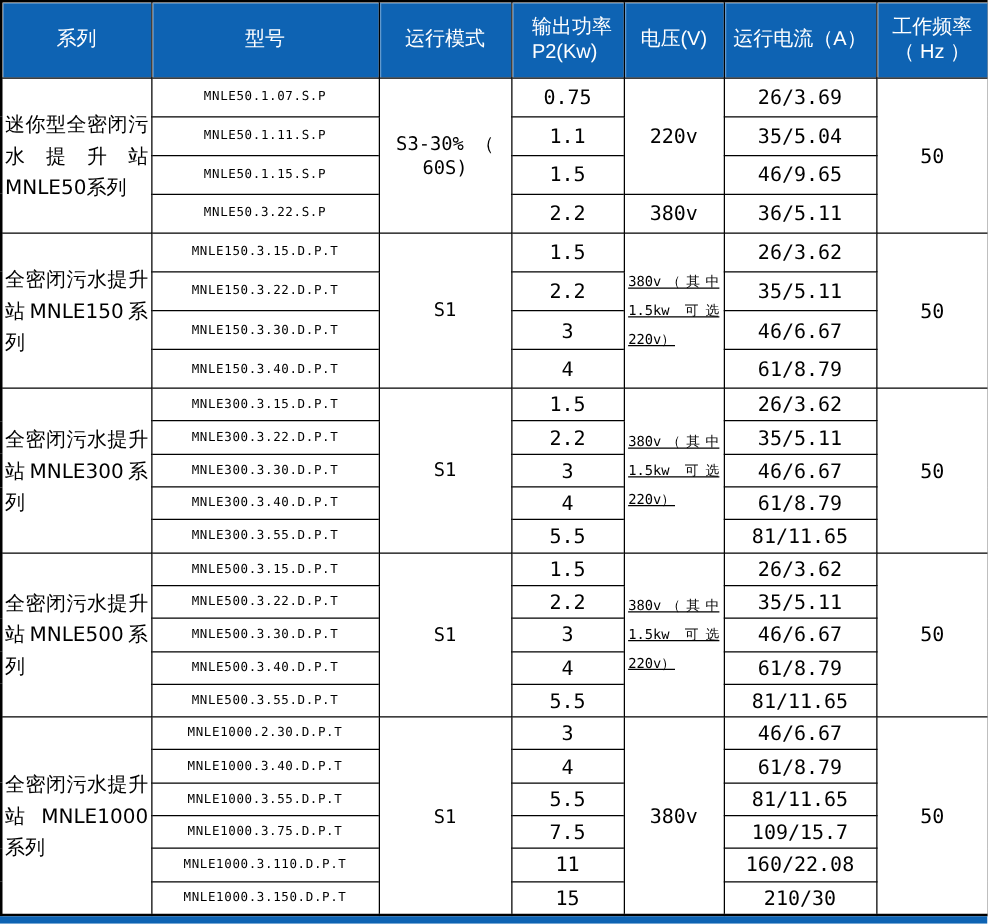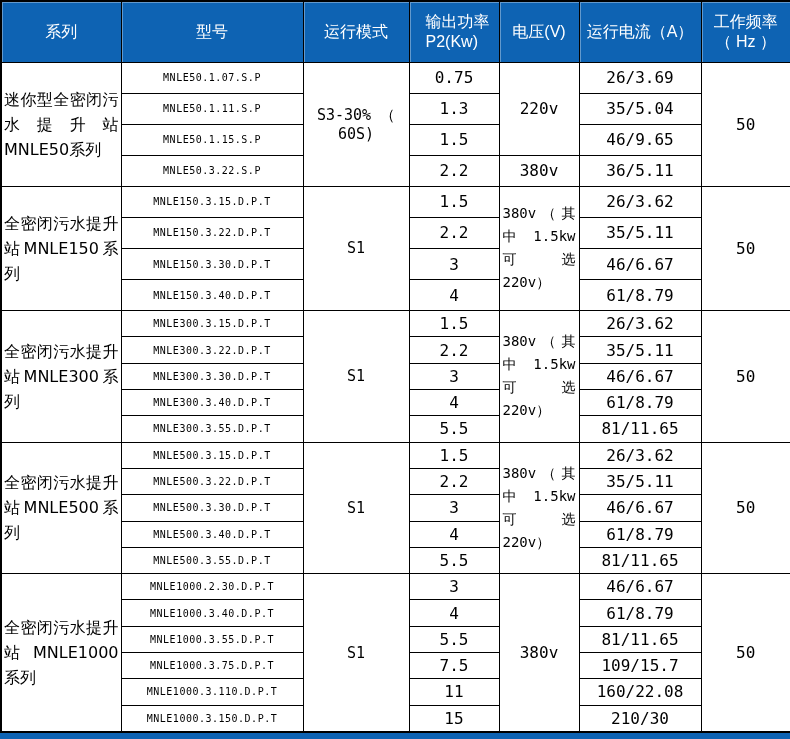--- a/index.html
+++ b/index.html
@@ -64,22 +64,23 @@
     text-align-last: left;
     padding: 14px 2px;
     font-size: 16px;
     line-height: 25px;
     font-family: "DejaVu Sans", "Liberation Sans", sans-serif;
   }
   td.voltage-long {
     text-align: justify;
     text-align-last: left;
     padding: 0 3px;
-    font-size: 14px;
+    font-size: 11px;
     line-height: 23px;
+    text-decoration: underline;
   }
   .bottom-strip {
     width: 790px;
     height: 6px;
     background: var(--header-bg);
   }
 </style>
 </head>
 <body>
 
@@ -112,21 +113,21 @@
           <td class="series-cell" rowspan="4">迷你型全密闭污水提升站MNLE50系列</td>
           <td class="model-cell">MNLE50.1.07.S.P</td>
           <td class="mode-cell" rowspan="4">S3-30% （ 60S)</td>
           <td class="power-cell">0.75</td>
           <td class="voltage-cell" rowspan="3">220v</td>
           <td class="current-cell">26/3.69</td>
           <td class="freq-cell" rowspan="4">50</td>
         </tr>
         <tr>
           <td class="model-cell">MNLE50.1.11.S.P</td>
-          <td class="power-cell">1.3</td>
+          <td class="power-cell">1.1</td>
           <td class="current-cell">35/5.04</td>
         </tr>
         <tr>
           <td class="model-cell">MNLE50.1.15.S.P</td>
           <td class="power-cell">1.5</td>
           <td class="current-cell">46/9.65</td>
         </tr>
         <tr>
           <td class="model-cell">MNLE50.3.22.S.P</td>
           <td class="power-cell">2.2</td>

